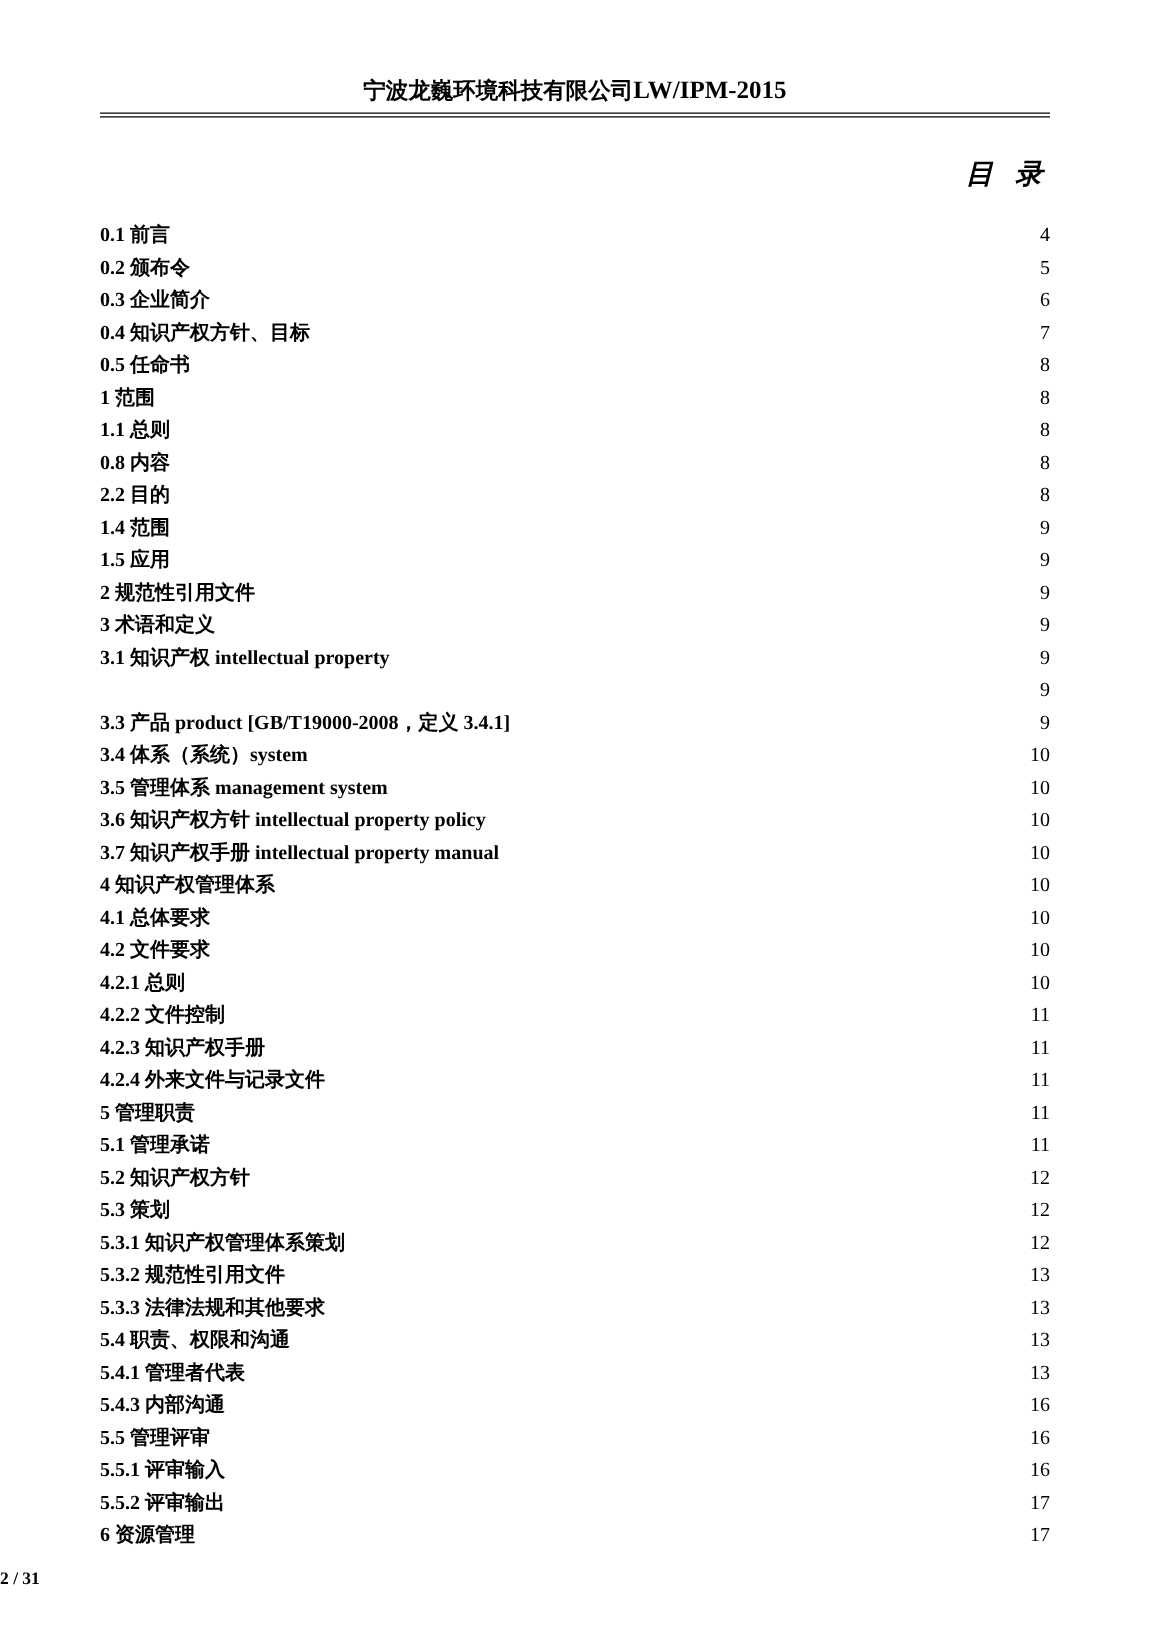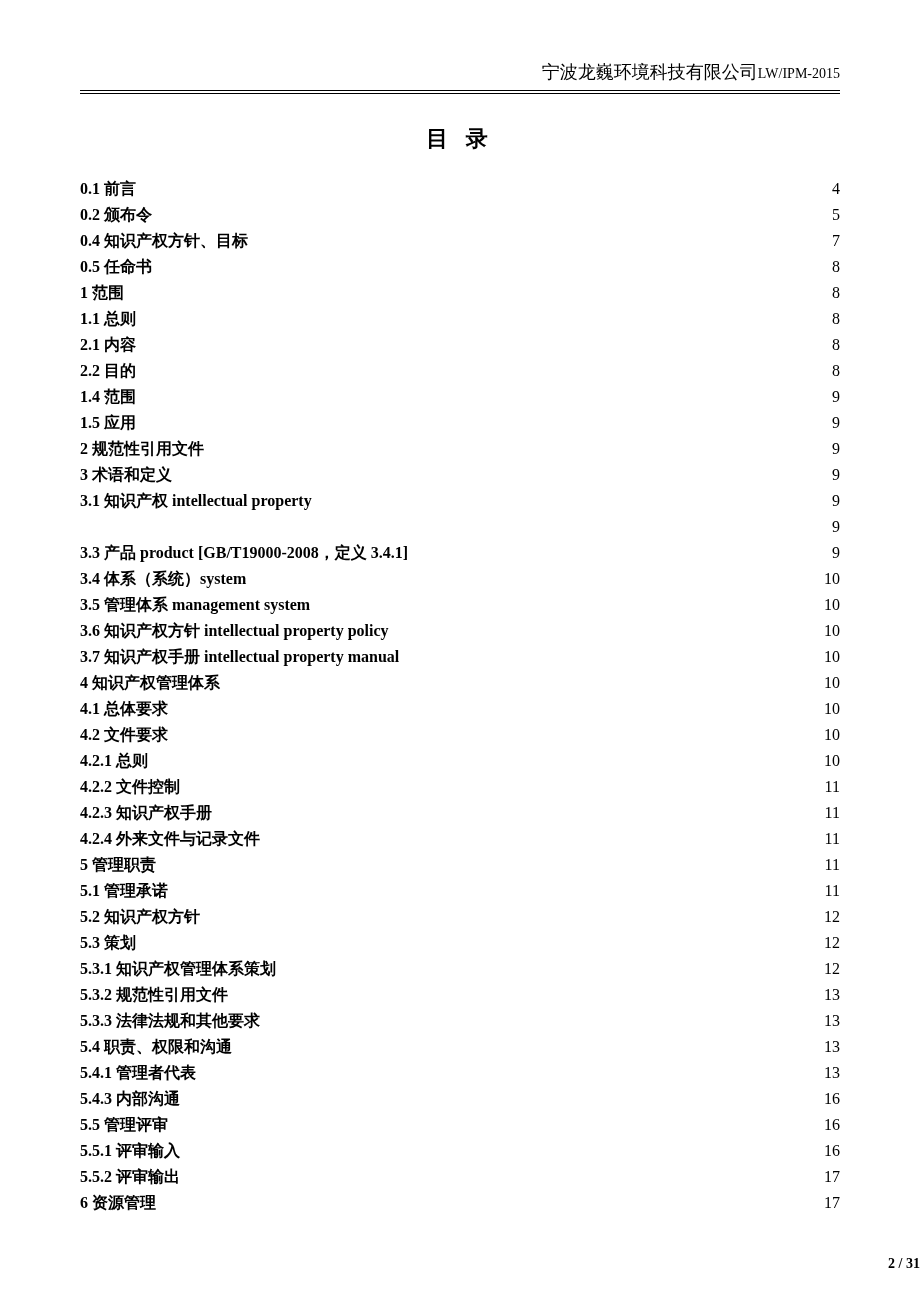--- a/index.html
+++ b/index.html
@@ -11,46 +11,48 @@
   }
   .page {
     width: 920px;
     min-height: 1302px;
     margin: 0 auto;
     padding: 60px 80px 40px 80px;
     position: relative;
   }
   .header-row {
     display: flex;
-    justify-content: flex-end;
+    justify-content: center;
     align-items: baseline;
     font-size: 18px;
     padding-bottom: 4px;
+    font-weight: bold;
   }
   .header-left {
     font-family: "SimSun", "宋体", serif;
   }
   .header-right {
     font-family: "Times New Roman", "SimSun", serif;
-    font-size: 14px;
+    font-size: 20px;
   }
   .header-rule {
     border: none;
     border-top: 1.5px solid #000;
     border-bottom: 1px solid #000;
     height: 4px;
     margin: 2px 0 30px 0;
   }
   .toc-title {
-    text-align: center;
+    text-align: right;
     font-size: 22px;
     font-weight: bold;
     margin: 6px 0 22px 0;
     font-family: "SimSun", "宋体", serif;
     letter-spacing: 6px;
+    font-style: italic;
   }
   .toc-list {
     font-size: 16px;
     line-height: 1.0;
   }
   .toc-row {
     display: flex;
     align-items: baseline;
     white-space: nowrap;
     padding: 5px 0;
@@ -76,21 +78,21 @@
   }
   .toc-page {
     font-family: "Times New Roman", serif;
     font-weight: normal;
   }
   .footer {
     position: absolute;
     bottom: 30px;
     left: 0;
     right: 0;
-    text-align: right;
+    text-align: left;
     font-size: 14px;
     font-weight: bold;
     font-family: "Times New Roman", serif;
   }
 </style>
 </head>
 <body>
 
 <div class="page">
 
@@ -107,41 +109,46 @@
         <span class="toc-label">0.1  前言</span>
         <span class="toc-leader"></span>
         <span class="toc-page">4</span>
       </div>
       <div class="toc-row">
         <span class="toc-label">0.2 颁布令</span>
         <span class="toc-leader"></span>
         <span class="toc-page">5</span>
       </div>
       <div class="toc-row">
+        <span class="toc-label">0.3 企业简介</span>
+        <span class="toc-leader"></span>
+        <span class="toc-page">6</span>
+      </div>
+      <div class="toc-row">
         <span class="toc-label">0.4 知识产权方针、目标</span>
         <span class="toc-leader"></span>
         <span class="toc-page">7</span>
       </div>
       <div class="toc-row">
         <span class="toc-label">0.5  任命书</span>
         <span class="toc-leader"></span>
         <span class="toc-page">8</span>
       </div>
       <div class="toc-row">
         <span class="toc-label">1  范围</span>
         <span class="toc-leader"></span>
         <span class="toc-page">8</span>
       </div>
       <div class="toc-row">
         <span class="toc-label">1.1  总则</span>
         <span class="toc-leader"></span>
         <span class="toc-page">8</span>
       </div>
       <div class="toc-row">
-        <span class="toc-label">2.1  内容</span>
+        <span class="toc-label">0.8  内容</span>
         <span class="toc-leader"></span>
         <span class="toc-page">8</span>
       </div>
       <div class="toc-row">
         <span class="toc-label">2.2  目的</span>
         <span class="toc-leader"></span>
         <span class="toc-page">8</span>
       </div>
       <div class="toc-row">
         <span class="toc-label">1.4  范围</span>

